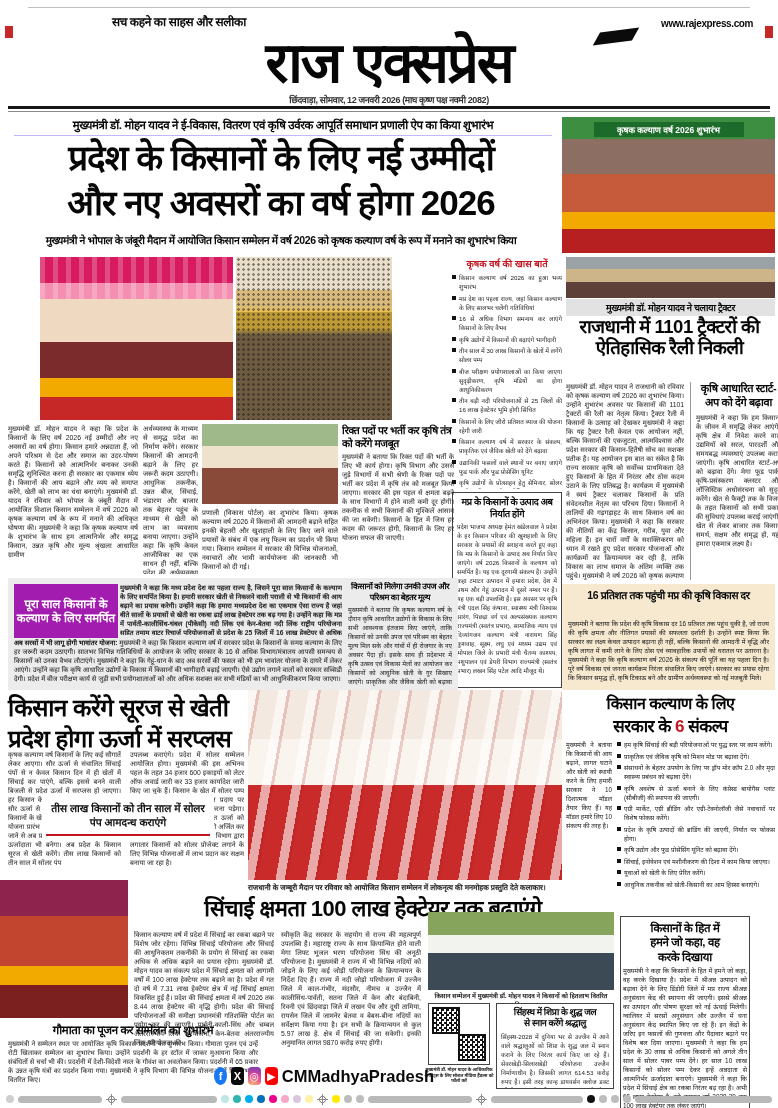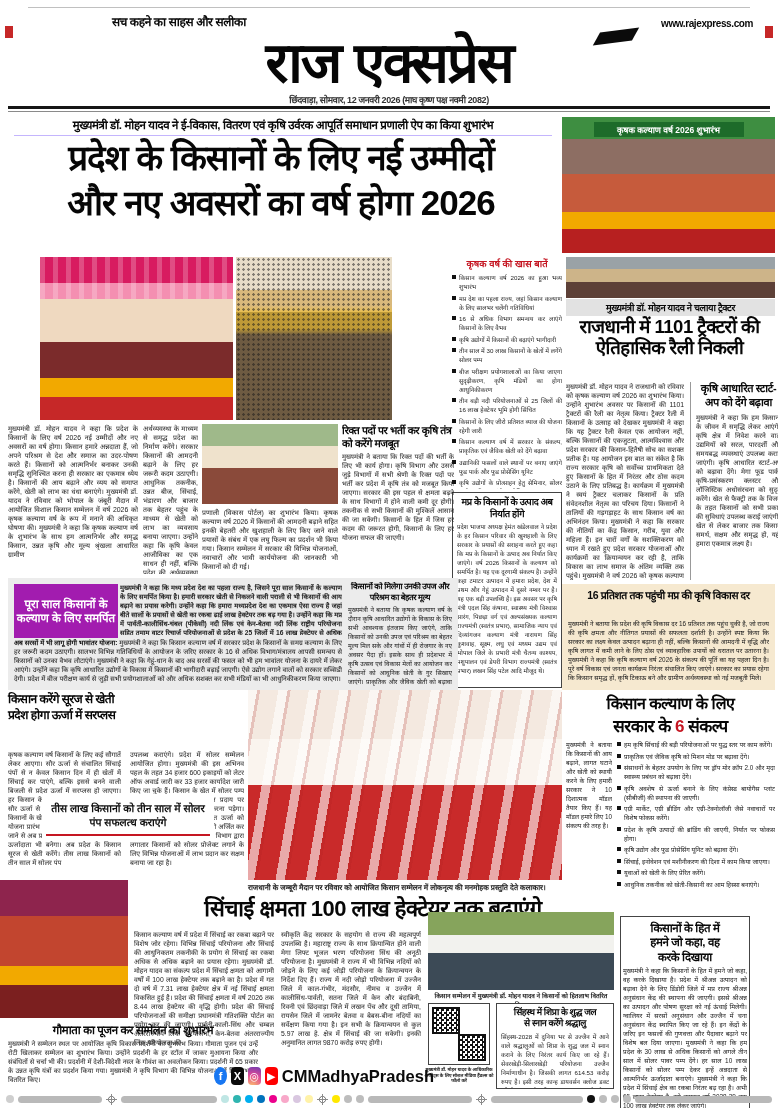--- a/index.html
+++ b/index.html
@@ -37,20 +37,21 @@
   <div class="abs hd" style="left:598px;top:18px;width:155px;font-size:10px;text-align:right">www.rajexpress.com</div>
   <div class="abs" style="left:598px;top:30px;width:36px;height:13px;background:#0b0b0b;transform:skewX(-35deg) rotate(-8deg)"></div>
   <div class="abs ctr" style="left:0;top:22px;width:778px;font-size:56px;font-weight:900;letter-spacing:-2px;color:#060606">राज एक्सप्रेस</div>
   <div class="abs ctr hd" style="left:0;top:93px;width:778px;font-size:9px;color:#333">छिंदवाड़ा, सोमवार, 12 जनवरी 2026 (माघ कृष्ण पक्ष नवमी 2082)</div>
   <div class="abs" style="left:8px;top:106px;width:762px;height:3px;background:#161616"></div>
   <div class="abs" style="left:8px;top:111px;width:762px;height:1px;background:#8a8a8a"></div>
 
   <div class="abs ctr hd" style="left:14px;top:117px;width:538px;font-size:11.5px;border-bottom:1px solid #c4b5fd;padding-bottom:3px">मुख्यमंत्री डॉ. मोहन यादव ने ई-विकास, वितरण एवं कृषि उर्वरक आपूर्ति समाधान प्रणाली ऐप का किया शुभारंभ</div>
   <div class="abs ctr" style="left:6px;top:137px;width:550px;font-size:35px;font-weight:900;letter-spacing:-1px;line-height:1.2;color:#060606">प्रदेश के किसानों के लिए नई उम्मीदों</div>
   <div class="abs ctr" style="left:6px;top:182px;width:550px;font-size:35px;font-weight:900;letter-spacing:-1px;line-height:1.2;color:#060606">और नए अवसरों का वर्ष होगा 2026</div>
+  <div class="abs ctr hd" style="left:6px;top:233px;width:550px;font-size:10.5px">मुख्यमंत्री ने भोपाल के जंबूरी मैदान में आयोजित किसान सम्मेलन में वर्ष 2026 को कृषक कल्याण वर्ष के रूप में मनाने का शुभारंभ किया</div>
 
   <div class="abs ph" style="left:562px;top:117px;width:213px;height:136px;background:linear-gradient(180deg,#3e8e41 0 16%,#8d6e63 16% 42%,#c65b3c 42% 70%,#f2a900 70% 82%,#b72020 82% 100%)">
     <div class="ctr" style="margin:5px auto 9px;width:150px;background:#1d6b2a;color:#fff;font-weight:bold;font-size:8.5px;padding:2px 0;border-radius:0">कृषक कल्याण वर्ष 2026 शुभारंभ</div>
   </div>
 
   <div class="abs ph" style="left:40px;top:257px;width:193px;height:163px;background:linear-gradient(180deg,#d81b60 0 16%,#f48fb1 16% 26%,#efd9c0 26% 52%,#7b2b2b 52% 74%,#f2a900 74% 86%,#c62828 86% 100%)">
     <div style="width:100%;height:26%;background:repeating-linear-gradient(90deg,rgba(255,255,255,.22) 0 5px,transparent 5px 13px)"></div>
   </div>
   <div class="abs ph" style="left:236px;top:257px;width:156px;height:163px;background:linear-gradient(180deg,#e8ddc8 0 20%,#d9b97c 20% 34%,#6e5b42 34% 100%)">
     <div style="width:100%;height:100%;background:radial-gradient(rgba(25,25,25,.5) 1px,transparent 1.5px) 0 0/5px 5px, linear-gradient(transparent 30%,rgba(244,196,48,.6) 34% 44%,transparent 48%)"></div>
@@ -135,28 +136,28 @@
   <div class="abs" style="left:8px;top:578px;width:450px;height:112px;background:#ececec;padding:4px;box-sizing:border-box">
     <div style="position:absolute;left:6px;top:6px;width:100px;height:50px;background:#a21caf;color:#fff;display:flex;align-items:center;justify-content:center;text-align:center;font-weight:bold;font-size:11.5px;line-height:1.25;padding:2px">पूरा साल किसानों के कल्याण के लिए समर्पित</div>
     <div class="j" style="position:absolute;left:112px;top:5px;width:222px;height:52px;font-size:6.7px;font-weight:bold;color:#222">मुख्यमंत्री ने कहा कि मध्य प्रदेश देश का पहला राज्य है, जिसने पूरा साल किसानों के कल्याण के लिए समर्पित किया है। हमारी सरकार खेती से निकलने वाली पराली से भी किसानों की आय बढ़ाने का प्रयास करेगी। उन्होंने कहा कि हमारा मध्यप्रदेश देश का एकमात्र ऐसा राज्य है जहां बीते सालों के प्रयासों से खेती का रकबा ढाई लाख हेक्टेयर तक बढ़ गया है। उन्होंने कहा कि मप्र में पार्वती-कालीसिंध-चंबल (पीकेसी) नदी लिंक एवं केन-बेतवा नदी लिंक राष्ट्रीय परियोजना सहित तमाम वाटर रिचार्ज परियोजनाओं से प्रदेश के 25 जिलों में 16 लाख हेक्टेयर से अधिक अतिरिक्त कृषि रकबा सिंचित हो जाएगा।</div>
     <div style="position:absolute;left:6px;top:60px;width:328px;height:48px;overflow:hidden;font-size:6.7px;text-align:justify"><b>अब सरसों में भी लागू होगी भावांतर योजना:</b> <span>मुख्यमंत्री ने कहा कि किसान कल्याण वर्ष में सरकार प्रदेश के किसानों के समग्र कल्याण के लिए हर जरूरी कदम उठाएगी। सालभर विभिन्न गतिविधियों के आयोजन के जरिए सरकार के 16 से अधिक विभाग/मंत्रालय आपसी समन्वय से किसानों को उनका वैभव लौटाएंगे। मुख्यमंत्री ने कहा कि गेहूं-धान के बाद अब सरसों की फसल को भी हम भावांतर योजना के दायरे में लेकर आएंगे। उन्होंने कहा कि कृषि आधारित उद्योगों के विकास में किसानों की भागीदारी बढ़ाई जाएगी। ऐसे उद्योग लगाने वालों को सरकार सब्सिडी देगी। प्रदेश में बीज परीक्षण कार्य से जुड़ी सभी प्रयोगशालाओं को और अधिक सशक्त कर सभी मंडियों का भी आधुनिकीकरण किया जाएगा।</span></div>
     <div style="position:absolute;left:340px;top:4px;width:104px;height:104px;overflow:hidden">
       <div class="ctr hd" style="font-size:8.2px;line-height:1.3;margin-bottom:2px">किसानों को मिलेगा उनकी उपज और परिश्रम का बेहतर मूल्य</div>
       <div class="j" style="font-size:6.3px">मुख्यमंत्री ने बताया कि कृषक कल्याण वर्ष के दौरान कृषि आधारित उद्योगों के विकास के लिए सभी आवश्यक इंतजाम किए जाएंगे, ताकि किसानों को उनकी उपज एवं परिश्रम का बेहतर मूल्य मिल सके और गांवों में ही रोजगार के नए अवसर पैदा हों। इसके साथ ही प्रदेशभर में कृषि उत्सव एवं विकास मेलों का आयोजन कर किसानों को आधुनिक खेती के गुर सिखाए जाएंगे। प्राकृतिक और जैविक खेती को बढ़ावा दिया जाएगा।</div>
     </div>
   </div>
 
-  <div class="abs" style="left:8px;top:692px;width:236px;font-size:12px;font-weight:900;letter-spacing:-.5px;line-height:1.3;color:#060606">
+  <div class="abs" style="left:8px;top:692px;width:236px;font-size:24px;font-weight:900;letter-spacing:-.5px;line-height:1.3;color:#060606">
     <div>किसान करेंगे सूरज से खेती</div>
     <div>प्रदेश होगा ऊर्जा में सरप्लस</div>
   </div>
   <div class="abs" style="left:8px;top:750px;width:236px;height:160px">
     <div class="j abs" style="left:0;top:0;width:113px;height:160px;font-size:6.8px">कृषक कल्याण वर्ष किसानों के लिए कई सौगातें लेकर आएगा। सौर ऊर्जा से संचालित सिंचाई पंपों से न केवल किसान दिन में ही खेतों में सिंचाई कर पाएंगे, बल्कि इससे बनने वाली बिजली से प्रदेश ऊर्जा में सरप्लस हो जाएगा। हर किसान के पास सोलर पंप होगा। किसान सौर ऊर्जा से खेती करेंगे। प्रदेश में 52 हजार किसानों के खेत में सोलर पंप स्थापित करने की योजना प्रारंभ की गई है। सोलर पंप स्थापित हो जाने से अब प्रदेश का किसान अन्नदाता के साथ ऊर्जादाता भी बनेगा। अब प्रदेश के किसान सूरज से खेती करेंगे। तीस लाख किसानों को तीन साल में सोलर पंप</div>
     <div class="j abs" style="left:122px;top:0;width:114px;height:160px;font-size:6.8px">उपलब्ध कराएंगे। प्रदेश में सोलर सम्मेलन आयोजित होगा। मुख्यमंत्री की इस अभिनव पहल के तहत 34 हजार 600 इकाइयों को लेटर ऑफ अवार्ड जारी कर 33 हजार कार्यादेश जारी किए जा चुके हैं। किसान के खेत में सोलर पम्प स्थापित होने से अब उन्हें विद्युत प्रदाय पर बिजली बिल का भुगतान नहीं करना पड़ेगा। सोलर पम्प से उत्पादित अतिरिक्त ऊर्जा को किसान सरकार को बेच कर आय भी अर्जित कर सकेंगे। नवीन एवं नवकरणीय ऊर्जा विभाग द्वारा लगातार किसानों को सोलर प्रोजेक्ट लगाने के लिए विभिन्न योजनाओं में लाभ प्रदान कर सक्षम बनाया जा रहा है।</div>
-    <div class="abs ctr" style="left:38px;top:48px;width:160px;background:#fff;font-weight:900;font-size:10.5px;line-height:1.3;padding:4px 2px 5px;border-bottom:2.5px solid #c51622;box-shadow:0 0 0 4px #fff">तीस लाख किसानों को तीन साल में सोलर पंप सफलत्ध कराएंगे</div>
+    <div class="abs ctr" style="left:38px;top:48px;width:160px;background:#fff;font-weight:900;font-size:10.5px;line-height:1.3;padding:4px 2px 5px;border-bottom:2.5px solid #c51622;box-shadow:0 0 0 4px #fff">तीस लाख किसानों को तीन साल में सोलर पंप आमदन्ध कराएंगे</div>
   </div>
 
   <div class="abs ph" style="left:248px;top:690px;width:314px;height:190px;background:linear-gradient(180deg,#f4e9e0 0 26%,#faf4ee 26% 50%,#c92a2a 50% 100%)">
     <div style="width:100%;height:100%;background:repeating-linear-gradient(100deg,rgba(255,255,255,.85) 0 9px,rgba(170,30,30,.28) 9px 12px,transparent 12px 30px);mix-blend-mode:normal;opacity:.7"></div>
   </div>
   <div class="abs cap" style="left:248px;top:882px;width:314px;font-size:7.3px">राजधानी के जम्बूरी मैदान पर रविवार को आयोजित किसान सम्मेलन में लोकनृत्य की मनमोहक प्रस्तुति देते कलाकार।</div>
 
   <div class="abs" style="left:566px;top:692px;width:209px;height:220px;overflow:hidden">
     <div class="ctr" style="font-size:16px;font-weight:900;letter-spacing:-.5px;color:#060606">किसान कल्याण के लिए</div>
     <div class="ctr" style="font-size:17px;font-weight:900;letter-spacing:-.5px;color:#060606;margin-bottom:3px">

